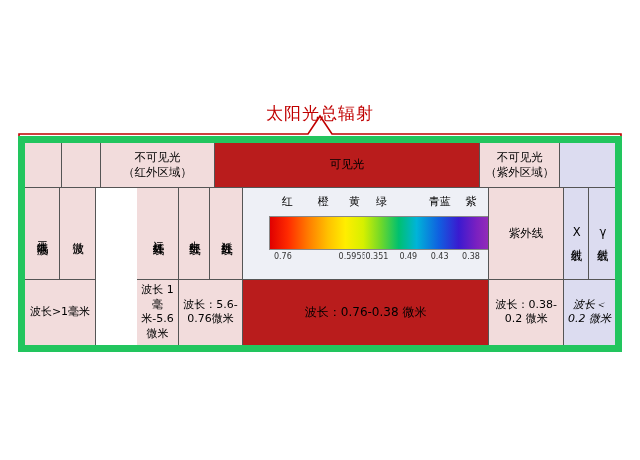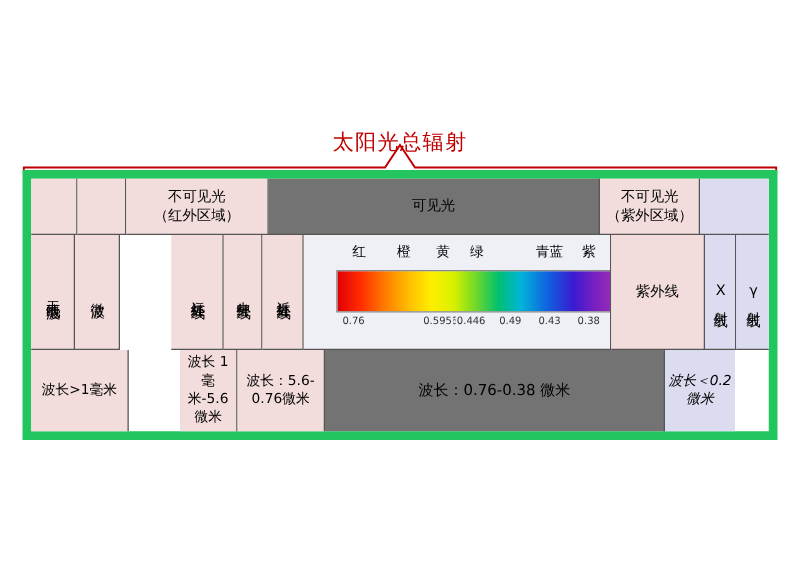--- a/index.html
+++ b/index.html
@@ -74,21 +74,21 @@
     color: #000;
     line-height: 1.35;
     padding: 2px;
     overflow: hidden;
   }
   .cell:last-child { border-right: none; }
   .row-head .cell, .row-mid .cell { border-bottom: 1px solid #555; }
 
   .pink   { background: #f2dcdc; }
   .lav    { background: #dcdcf0; }
-  .white  { background: #737373; }
+  .white  { background: #b91c1c; }
 
   .vtext {
     writing-mode: vertical-rl;
     text-orientation: upright;
     letter-spacing: 1px;
     line-height: 1.15;
   }
 
   
   .c-radio   { width: 38px; }
@@ -225,21 +225,21 @@
               <span style="left: 109.12px;">黄</span>
               <span style="left: 136px;">绿</span>
               <span style="left: 194.24px;">青蓝</span>
               <span style="left: 225.6px;">紫</span>
             </div>
           <div class="spectrum-bar"></div>
           <div class="ticks" id="spectrum-ticks">
               <span style="left: 37.44px;">0.76</span>
               <span style="left: 73.28px; margin-left: 36px;">0.626</span>
               <span style="left: 104.64px;">0.595</span>
-              <span style="left: 131.52px;">0.446</span>
+              <span style="left: 131.52px;">0.351</span>
               <span style="left: 162.88px;">0.49</span>
               <span style="left: 194.24px;">0.43</span>
               <span style="left: 225.6px;">0.38</span>
             </div>
         </div>
       </div>
 
       <div class="cell pink c-uv">
         <span>紫外线</span>
       </div>
@@ -249,17 +249,18 @@
       <div class="cell lav c-gamma">
         <span class="vtext">γ射线</span>
       </div>
     </div>
 
     <div class="row row-bot">
       <div class="cell pink c-radmic small">波长&gt;1毫米</div>
       <div class="cell pink c-farir small">波长 1毫米-5.6微米</div>
       <div class="cell pink c-midir small" style="width:70px;">波长：5.6-0.76微米</div>
       <div class="cell white c-vis bot-text">波长：0.76-0.38 微米</div>
+      <div class="cell pink c-invis-uv small">波长：0.38-0.2 微米</div>
       <div class="cell lav c-xg small">波长＜0.2 微米</div>
     </div>
 
   </div>
 </div>
 
 </body></html>

